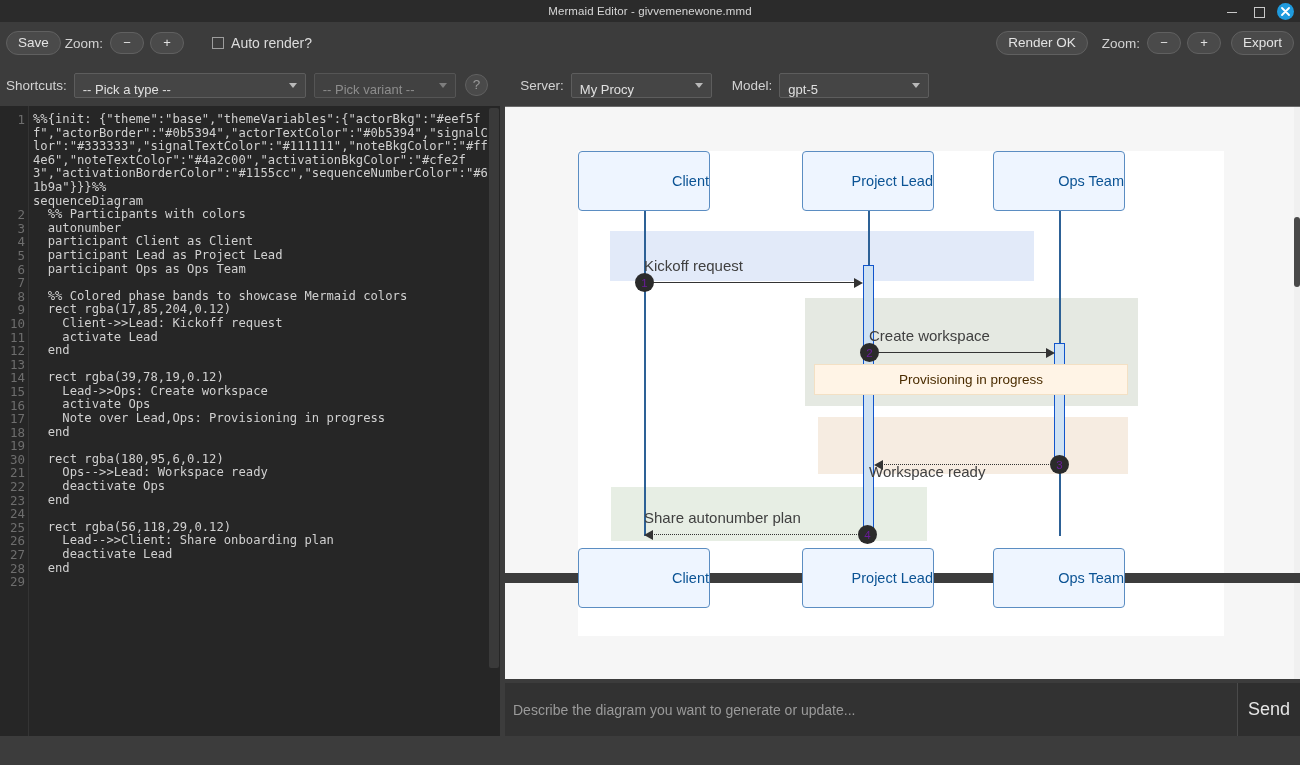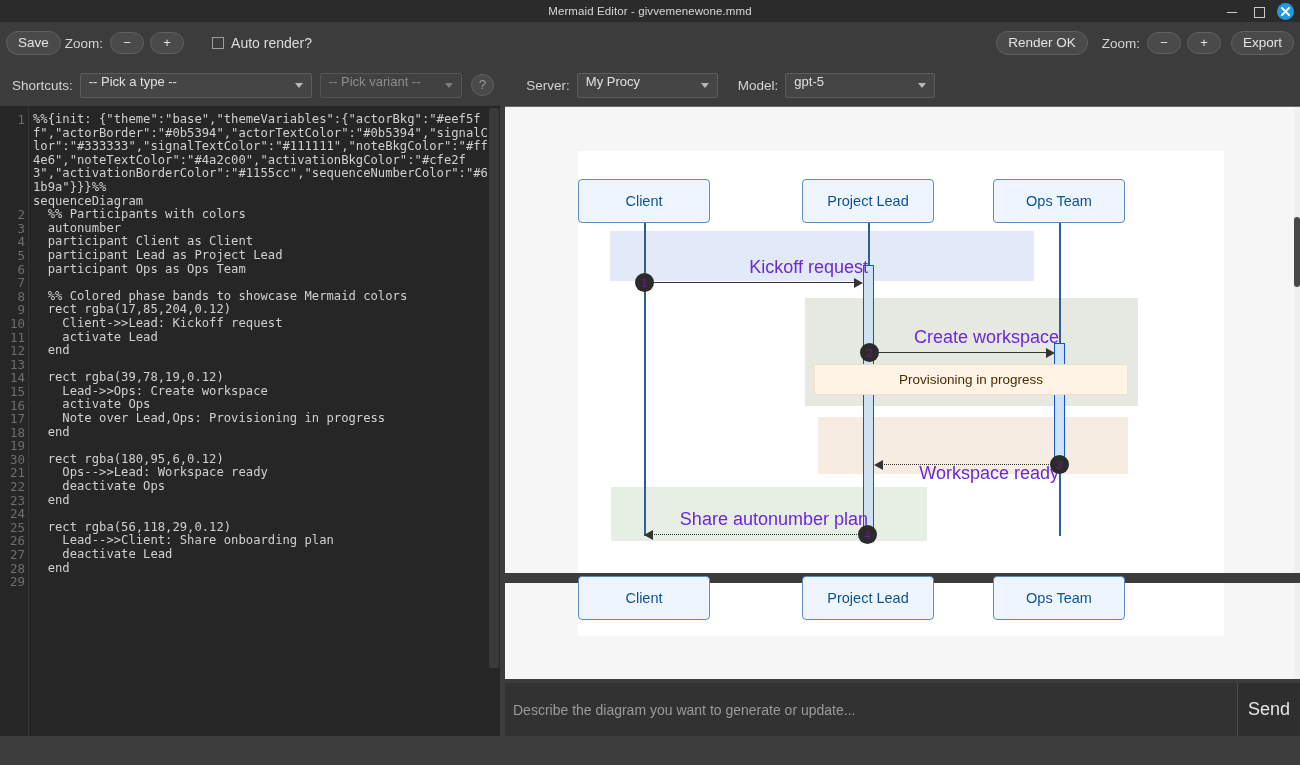--- a/index.html
+++ b/index.html
@@ -49,21 +49,21 @@
   }
   .win-close svg { display: block; }
 
   
   .toolbar {
     position: absolute; left: 0; width: 1300px;
     background: #3c3c3c;
     display: flex; align-items: center;
   }
   .toolbar1 { top: 22px; height: 42px; padding-left: 6px; }
-  .toolbar2 { top: 64px; height: 42px; padding-left: 8px; }
+  .toolbar2 { top: 64px; height: 42px; padding-left: 2px; }
 
   .tb-label { color: #d2d2d2; font-size: 13.5px; margin: 0 7px 0 4px; }
 
   .btn {
     background: #4a4a4a;
     border: 1px solid #606060;
     color: #e3e3e3;
     font-size: 13.5px;
     font-family: "Liberation Sans", sans-serif;
     padding: 3px 11px;
@@ -81,21 +81,21 @@
     background: #3c3c3c;
   }
   .chk-label { color: #dcdcdc; font-size: 14px; }
 
   .select {
     position: relative;
     background: #454545;
     border: 1px solid #5d5d5d;
     border-radius: 2px;
     height: 25px;
-    display: flex; align-items: flex-start;
+    display: flex; align-items: flex-end;
     padding: 0 26px 0 8px;
     color: #e0e0e0;
     font-size: 13px;
     cursor: pointer;
   }
   .select.disabled { color: #8d8d8d; border-color: #555; background: #414141; }
   .select .caret {
     position: absolute; right: 8px; top: 50%;
     margin-top: -2px;
     width: 0; height: 0;
@@ -186,29 +186,28 @@
   .canvas {
     position: absolute;
     left: 73px; top: 44px;
     width: 646px; height: 485px;
     background: #ffffff;
   }
 
   
   .actor-box {
     position: absolute;
-    width: 132px; height: 44px;
+    width: 132px; height: 60px;
     background: #eef5ff;
     border: 1.4px solid #5b8dc2;
     border-radius: 4px;
-    display: flex; align-items: center; justify-content: center;
+    display: flex; align-items: center; justify-content: flex-end;
     color: #0b5394;
     font-size: 14.5px;
     z-index: 5;
-    margin-top: 28px;
   }
   .lifeline {
     position: absolute;
     width: 2px;
     background: #2d6196;
     z-index: 1;
   }
   .band { position: absolute; z-index: 0; }
   .activation {
     position: absolute;
@@ -228,23 +227,23 @@
     position: absolute;
     width: 0; height: 0;
     border-top: 5px solid transparent;
     border-bottom: 5px solid transparent;
     z-index: 6;
   }
   .arrow-r { border-left: 9px solid #333333; }
   .arrow-l { border-right: 9px solid #333333; }
   .msg-label {
     position: absolute;
-    color: #6d28d9;
-    font-size: 18px;
-    text-align: right;
+    color: #404040;
+    font-size: 15px;
+    text-align: left;
     z-index: 6;
     white-space: nowrap;
   }
   .seqnum {
     position: absolute;
     width: 19px; height: 19px;
     border-radius: 50%;
     background: #2b2b2b;
     color: #6a1b9a;
     font-size: 11.5px;

